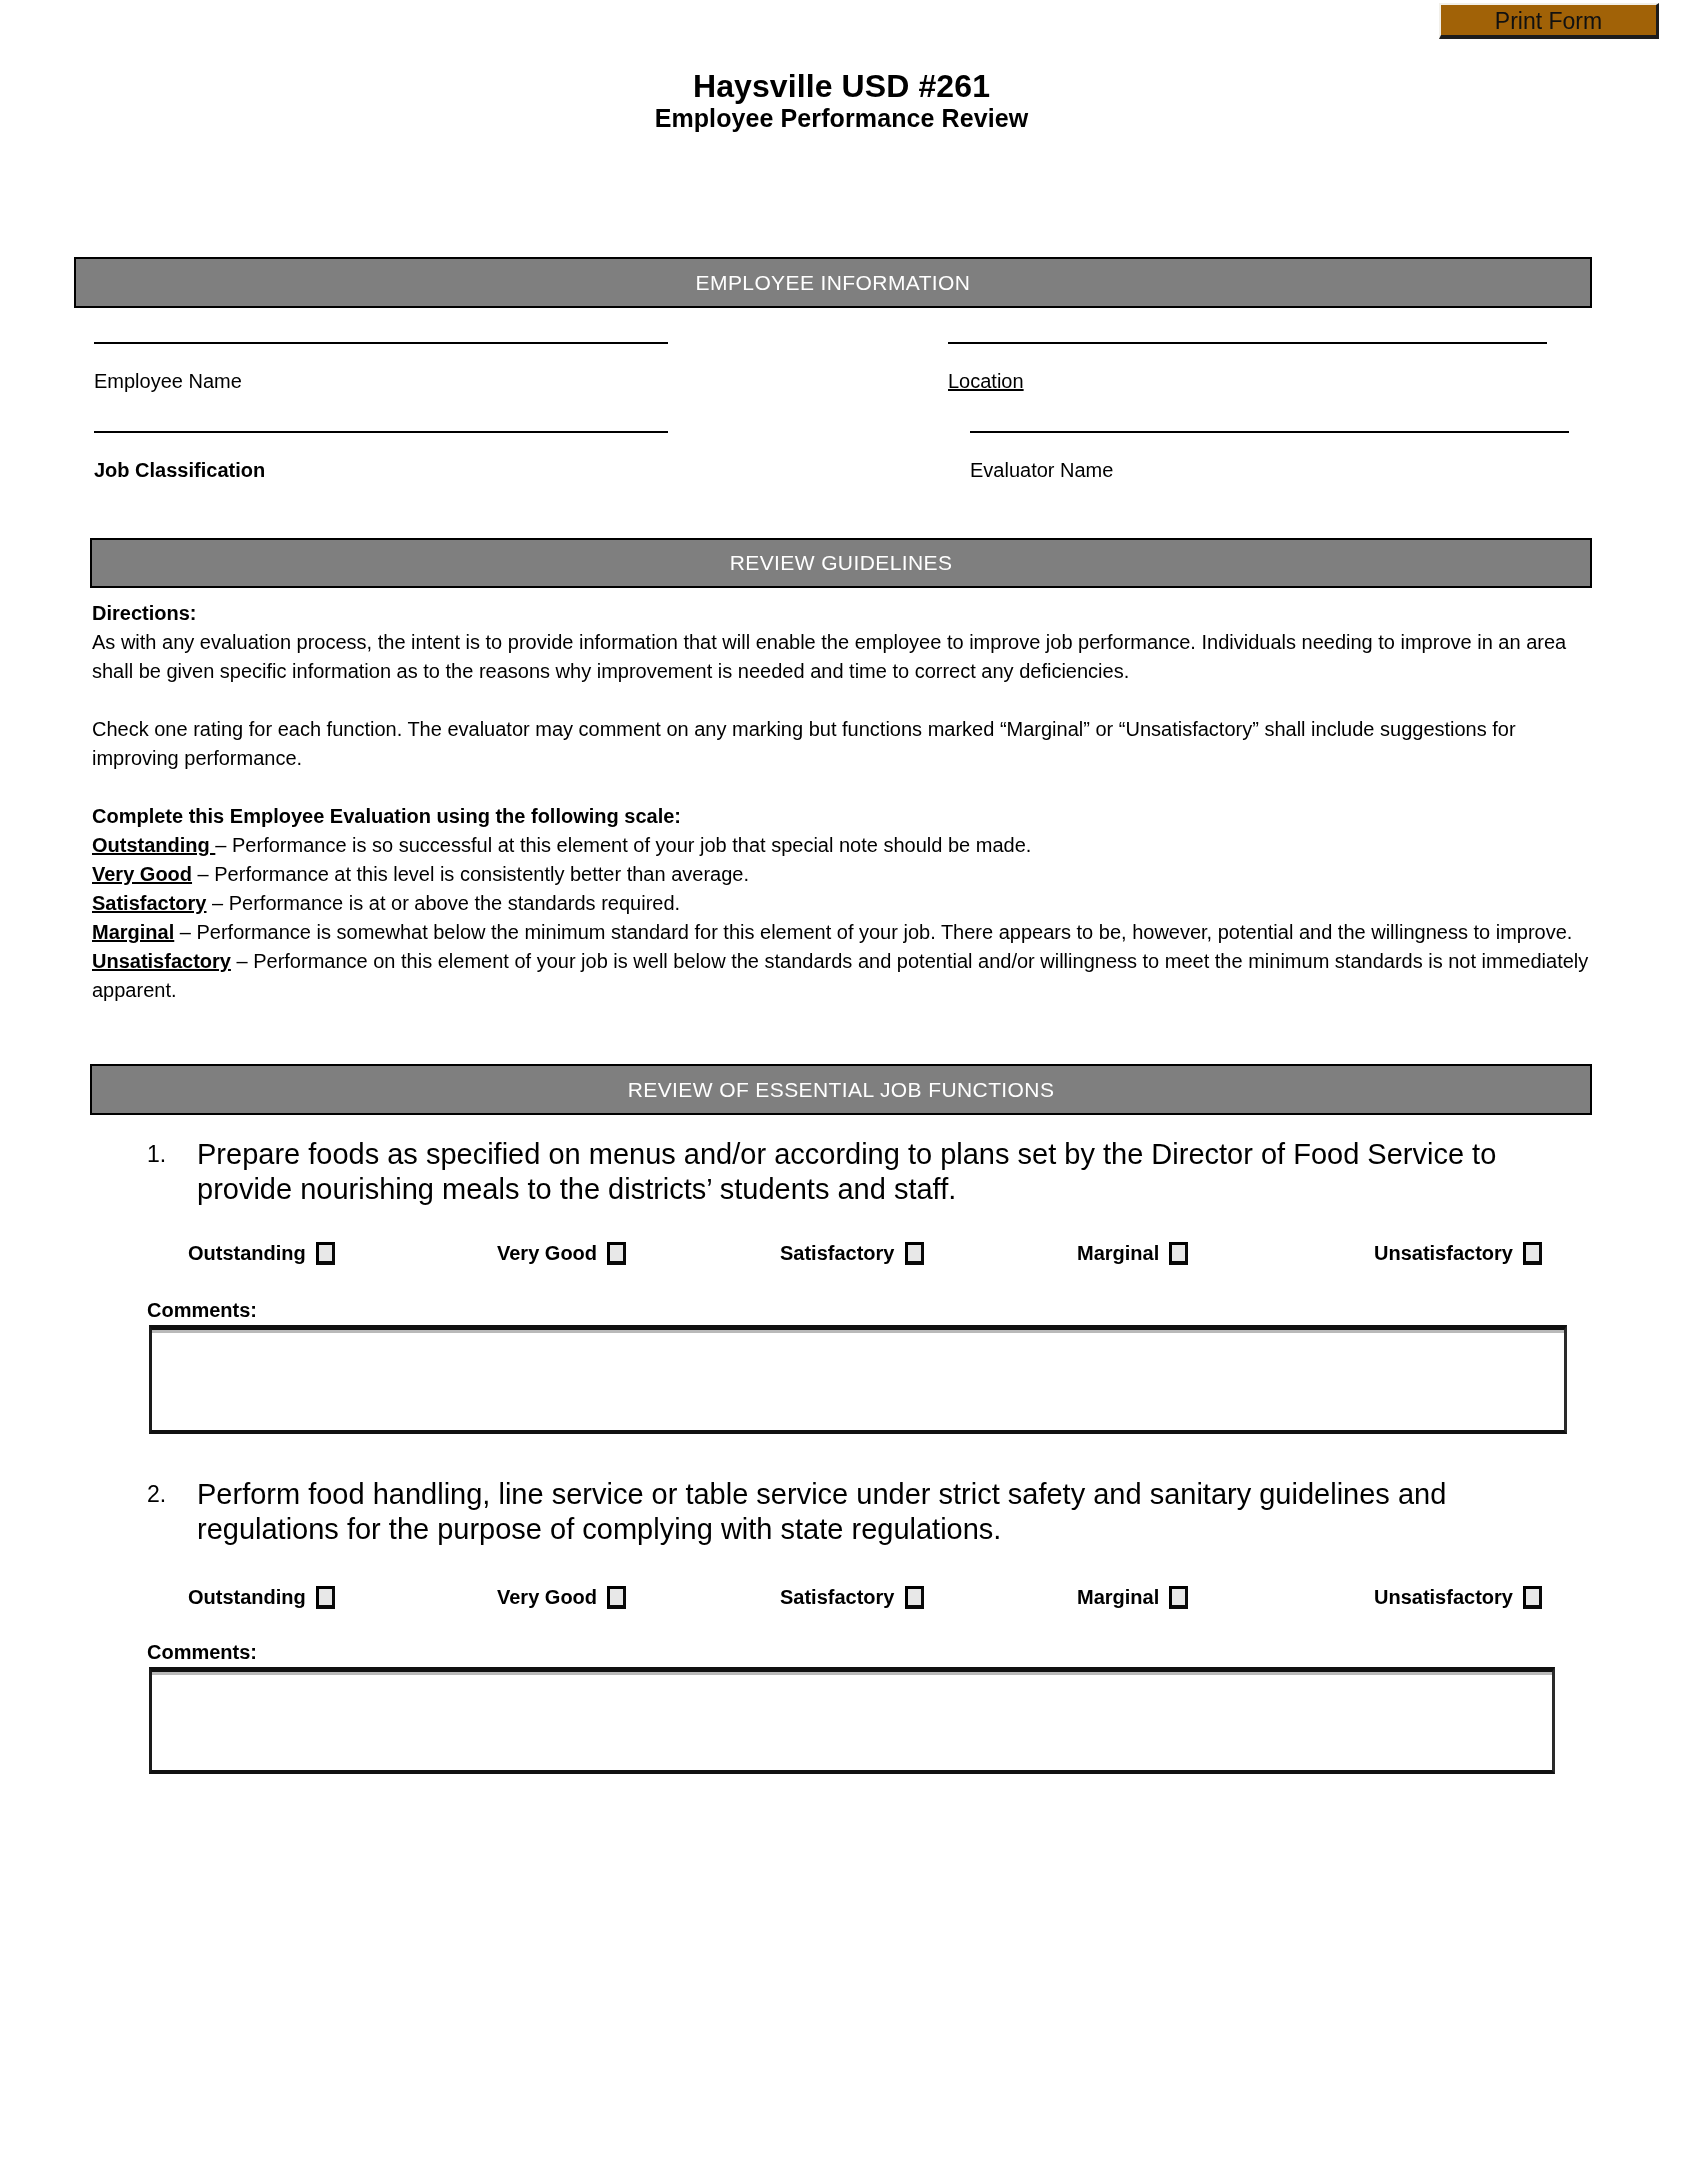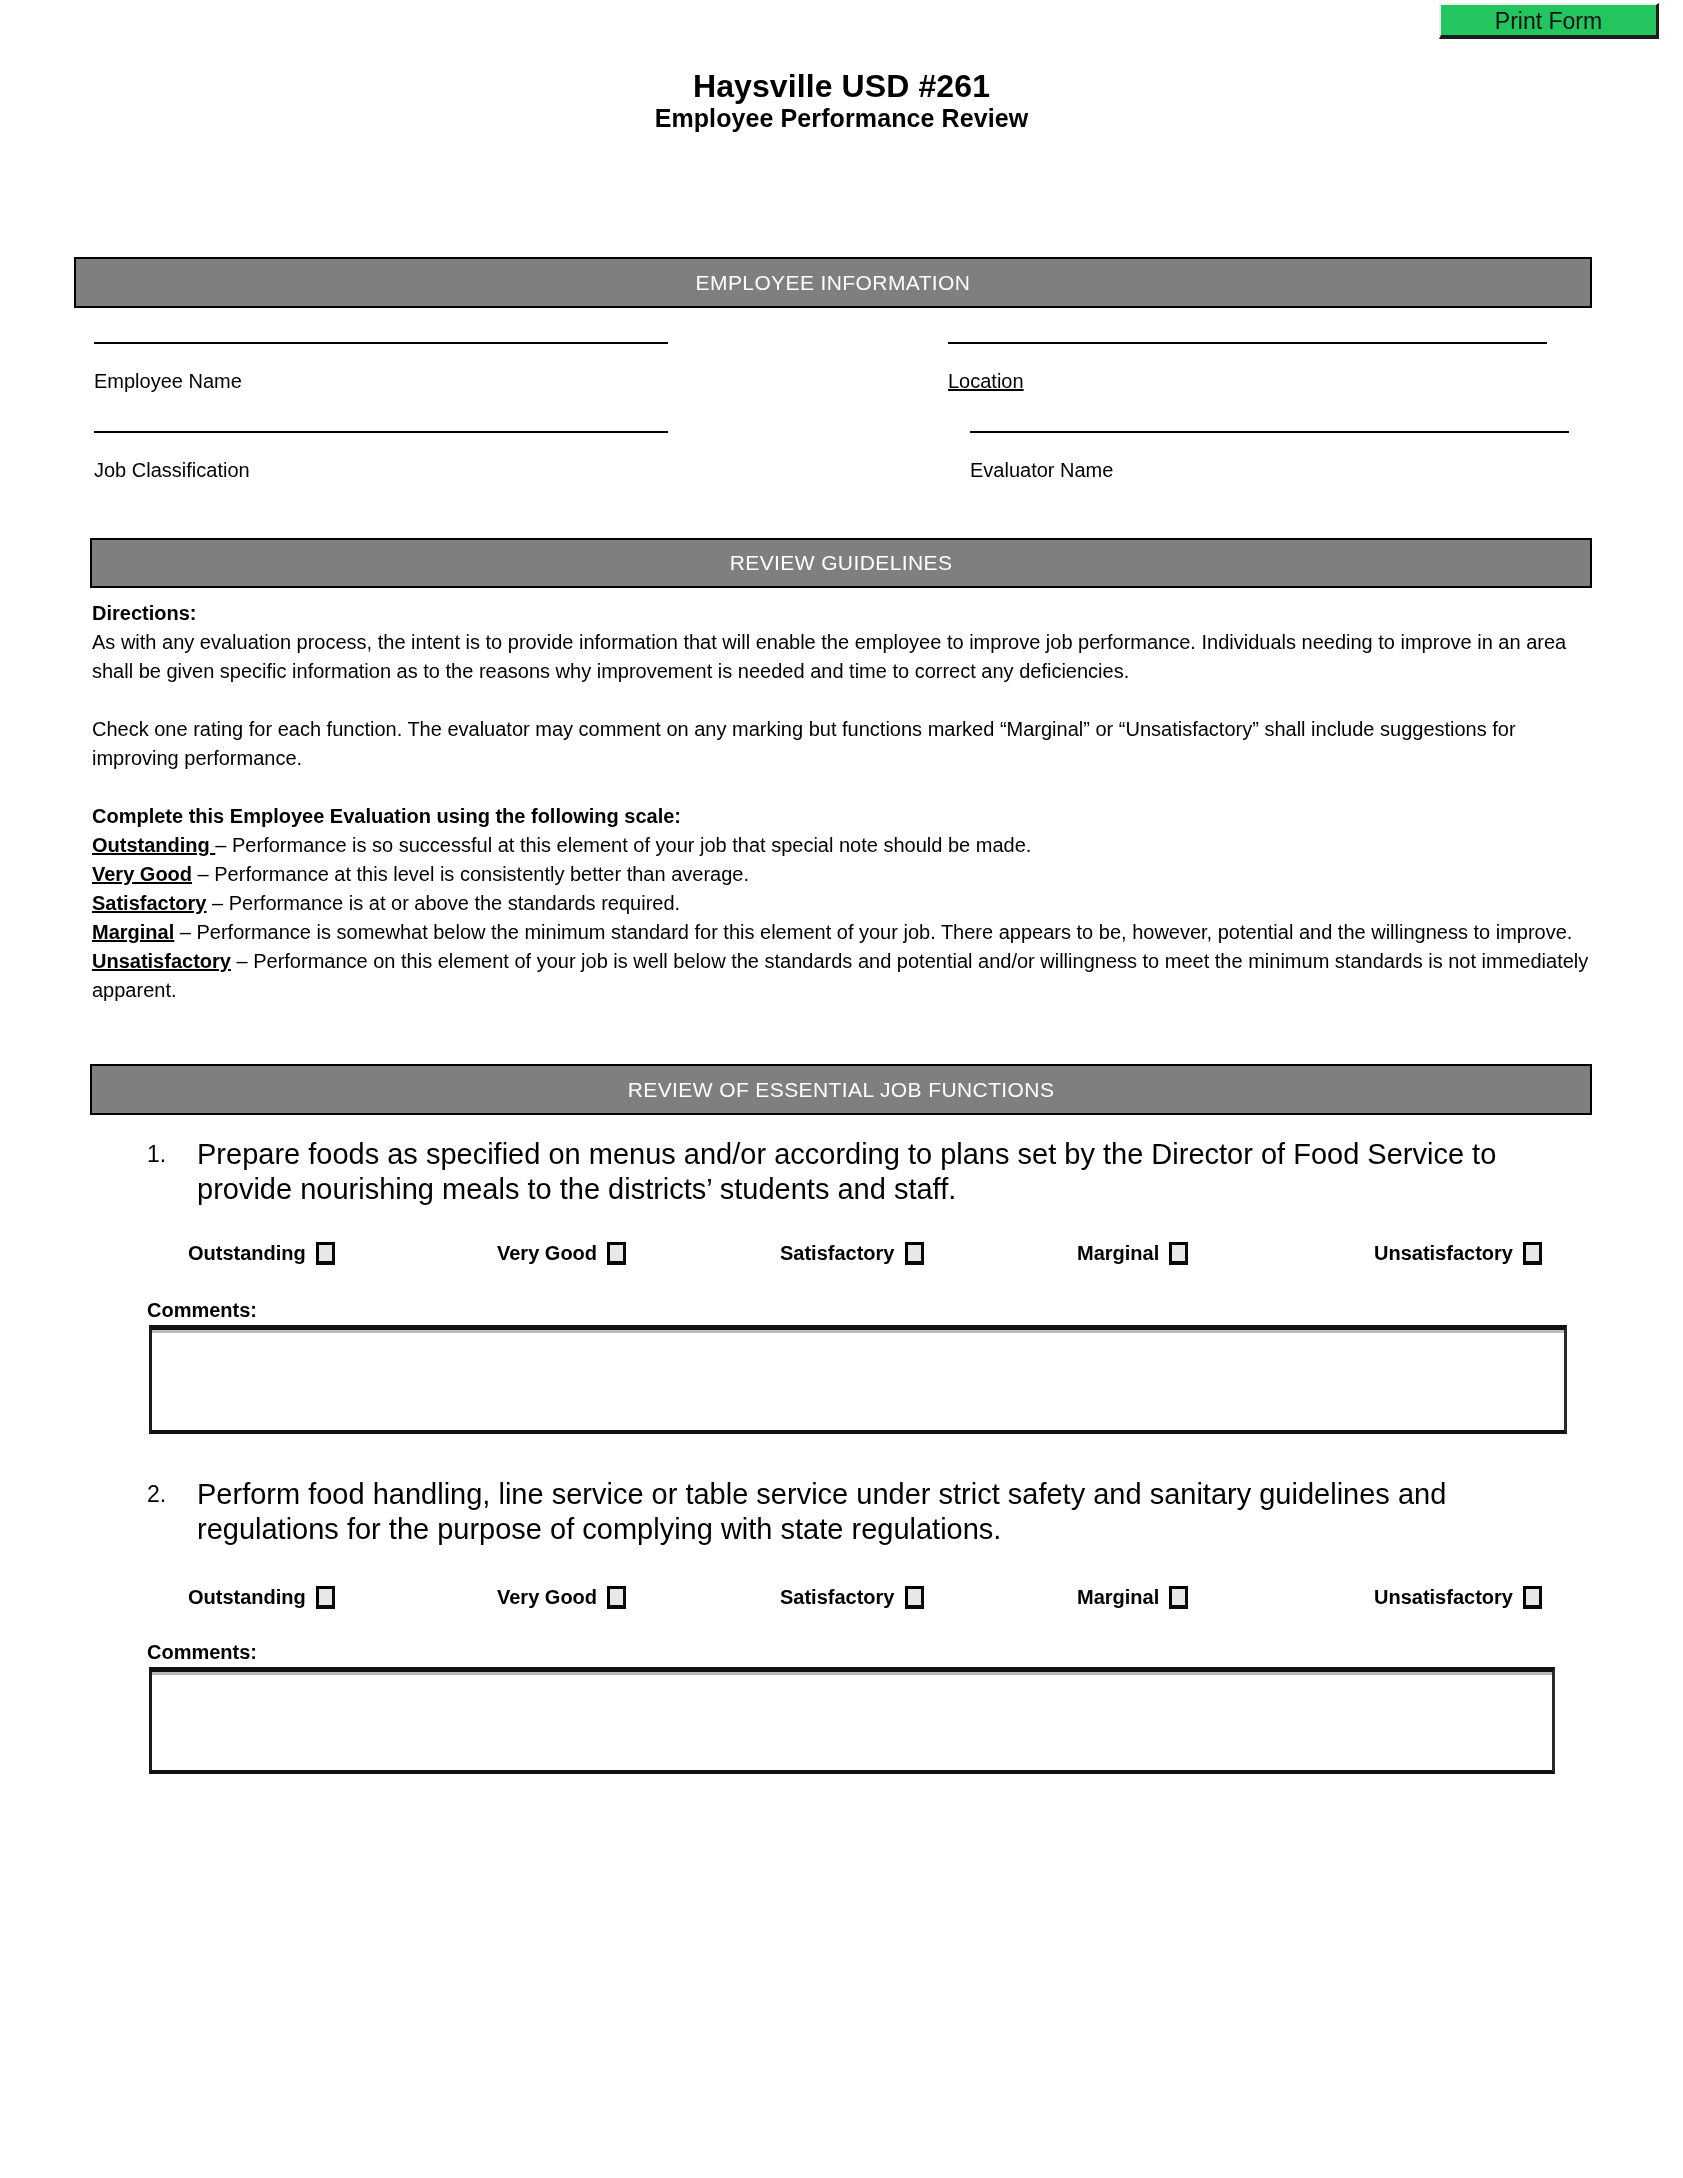--- a/index.html
+++ b/index.html
@@ -30,21 +30,21 @@
     left: 0px;
     width: 1683px;
     height: 44px;
   }
   .print-form-btn {
     position: absolute;
     top: 3px;
     left: 1439px;
     width: 220px;
     height: 36px;
-    background: #22c55e;
+    background: #a16207;
     border-top: 2px solid #f2f0ea;
     border-left: 2px solid #f2f0ea;
     border-right: 3px solid #1c1c1c;
     border-bottom: 4px solid #1c1c1c;
     box-sizing: border-box;
     font-size: 23px;
     line-height: 30px;
     text-align: center;
     color: #111111;
     font-family: "Liberation Sans", sans-serif;
@@ -121,21 +121,21 @@
     width: 100%;
   }
   .field .flabel {
     font-size: 20px;
     line-height: 26px;
     padding-top: 24px;
     white-space: nowrap;
   }
   .f-employee-name { top: 342px; left: 94px; width: 574px; }
   .f-location      { top: 342px; left: 948px; width: 599px; text-decoration: underline; }
-  .f-job-class     { top: 431px; left: 94px; width: 574px; }
+  .f-job-class     { top: 431px; left: 94px; width: 574px; font-weight: bold; }
   .f-evaluator     { top: 431px; left: 970px; width: 599px; }
 
   
   .guidelines {
     position: absolute;
     top: 599px;
     left: 92px;
     width: 1500px;
     font-size: 20px;
     line-height: 29px;

